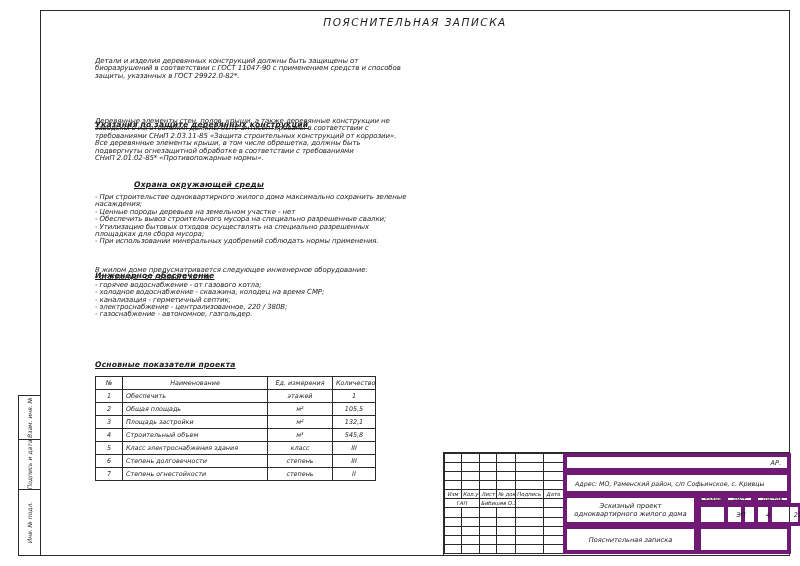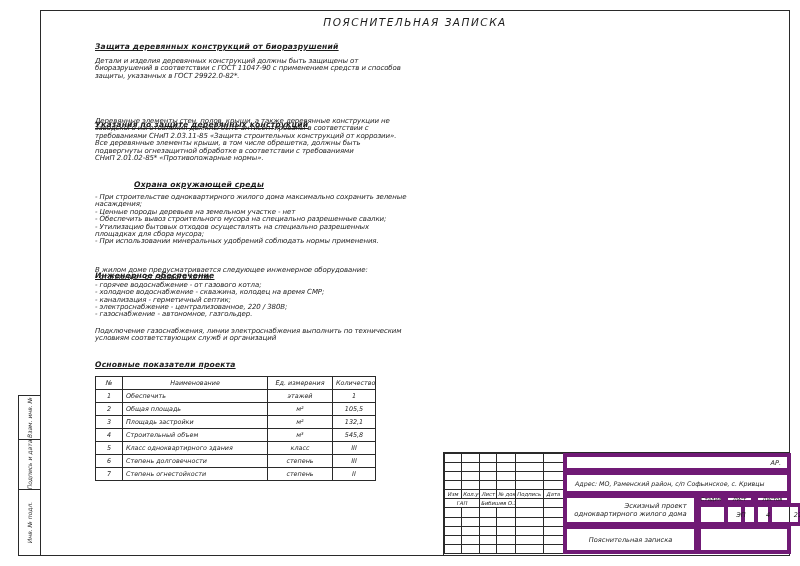--- a/index.html
+++ b/index.html
@@ -56,21 +56,21 @@
     border:1.4px solid #2a2a2a; box-sizing:border-box; font-style:italic;
   }
   #rev-table {
     position:absolute; left:0; top:0; width:120px; height:101px;
     border-collapse:collapse; table-layout:fixed; font-size:5.3px; color:#1c1c1c;
   }
   #rev-table td { border:1px solid #2a2a2a; padding:0 1px; height:8px; text-align:center; overflow:hidden; white-space:nowrap; }
   .scell { position:absolute; box-sizing:border-box; border:4px solid #701a75; }
   .band-ar { left:119px; top:0; width:228px; height:19px; display:flex; align-items:center; justify-content:flex-end; padding-right:6px; font-size:6.5px; }
   .band-addr { left:119px; top:18px; width:228px; height:24px; display:flex; align-items:center; padding-left:8px; font-size:6.3px; white-space:nowrap; overflow:hidden; }
-  .cell-title { left:119px; top:41px; width:135px; height:32px; display:flex; align-items:center; justify-content:center; text-align:right; font-size:6.8px; line-height:8.5px; white-space:pre-line; }
+  .cell-title { left:119px; top:41px; width:135px; height:32px; display:flex; align-items:center; justify-content:center; text-align:center; font-size:6.8px; line-height:8.5px; white-space:pre-line; }
   .cell-stage-h { top:41px; height:10px; display:flex; align-items:center; justify-content:center; font-size:5.3px; }
   .cell-stage-v { top:50px; height:23px; display:flex; align-items:center; justify-content:center; font-size:6.5px;padding-left:40px; }
   .cell-docname { left:119px; top:72px; width:135px; height:29px; display:flex; align-items:center; justify-content:center; font-size:6.6px; }
   .cell-empty-br { left:253px; top:72px; width:94px; height:29px; }
 </style>
 </head>
 <body>
 
 <div id="page">
 
@@ -83,21 +83,20 @@
     <div class="mcell" style="top:44px; height:51px;">
       <span class="vlabel">Подпись и дата</span>
     </div>
     <div class="mcell" style="top:94px; height:67px;">
       <span class="vlabel">Инв. № подл.</span>
     </div>
   </div>
 
   <div class="doc-title">ПОЯСНИТЕЛЬНАЯ ЗАПИСКА</div>
 
-  <div class="sec-h" style="top:42px;">Защита деревянных конструкций от биоразрушений</div>
   <div class="sec-b" style="top:58px;">Детали и изделия деревянных конструкций должны быть защищены от
 биоразрушений в соответствии с ГОСТ 11047-90 с применением средств и способов
 защиты, указанных в ГОСТ 29922.0-82*.</div>
 
   <div class="sec-h" style="top:120px;">Указания по защите деревянных конструкций</div>
   <div class="sec-b" style="top:118px;">Деревянные элементы стен, полов, крыши, а также деревянные конструкции не
 заводского изготовления должны быть антисептированы в соответствии с
 требованиями СНиП 2.03.11-85 «Защита строительных конструкций от коррозии».
 Все деревянные элементы крыши, в том числе обрешетка, должны быть
 подвергнуты огнезащитной обработке в соответствии с требованиями
@@ -113,22 +112,20 @@
 - При использовании минеральных удобрений соблюдать нормы применения.</div>
 
   <div class="sec-h" style="top:271px;">Инженерное обеспечение</div>
   <div class="sec-b" style="top:267px;">В жилом доме предусматривается следующее инженерное оборудование:
 - отопление - от газового котла;
 - горячее водоснабжение - от газового котла;
 - холодное водоснабжение - скважина, колодец на время СМР;
 - канализация - герметичный септик;
 - электроснабжение - централизованное, 220 / 380В;
 - газоснабжение - автономное, газгольдер.</div>
-  <div class="sec-b" style="top:328px;">Подключение газоснабжения, линии электроснабжения выполнить по техническим
-условиям соответствующих служб и организаций</div>
 
   <div class="sec-h" style="top:360px;">Основные показатели проекта</div>
 
   <table id="ind-table">
     <colgroup>
         <col style="width:27px">
         <col style="width:145px">
         <col style="width:65px">
         <col style="width:43px">
       </colgroup>
@@ -158,21 +155,21 @@
       <td class="c-qty">132,1</td>
     </tr>
     <tr>
       <td class="c-num">4</td>
       <td class="c-name">Строительный объем</td>
       <td class="c-unit">м³</td>
       <td class="c-qty">545,8</td>
     </tr>
     <tr>
       <td class="c-num">5</td>
-      <td class="c-name">Класс одноквартирного здания</td>
+      <td class="c-name">Класс электроснабжения здания</td>
       <td class="c-unit">класс</td>
       <td class="c-qty">III</td>
     </tr>
     <tr>
       <td class="c-num">6</td>
       <td class="c-name">Степень долговечности</td>
       <td class="c-unit">степень</td>
       <td class="c-qty">III</td>
     </tr>
     <tr>

